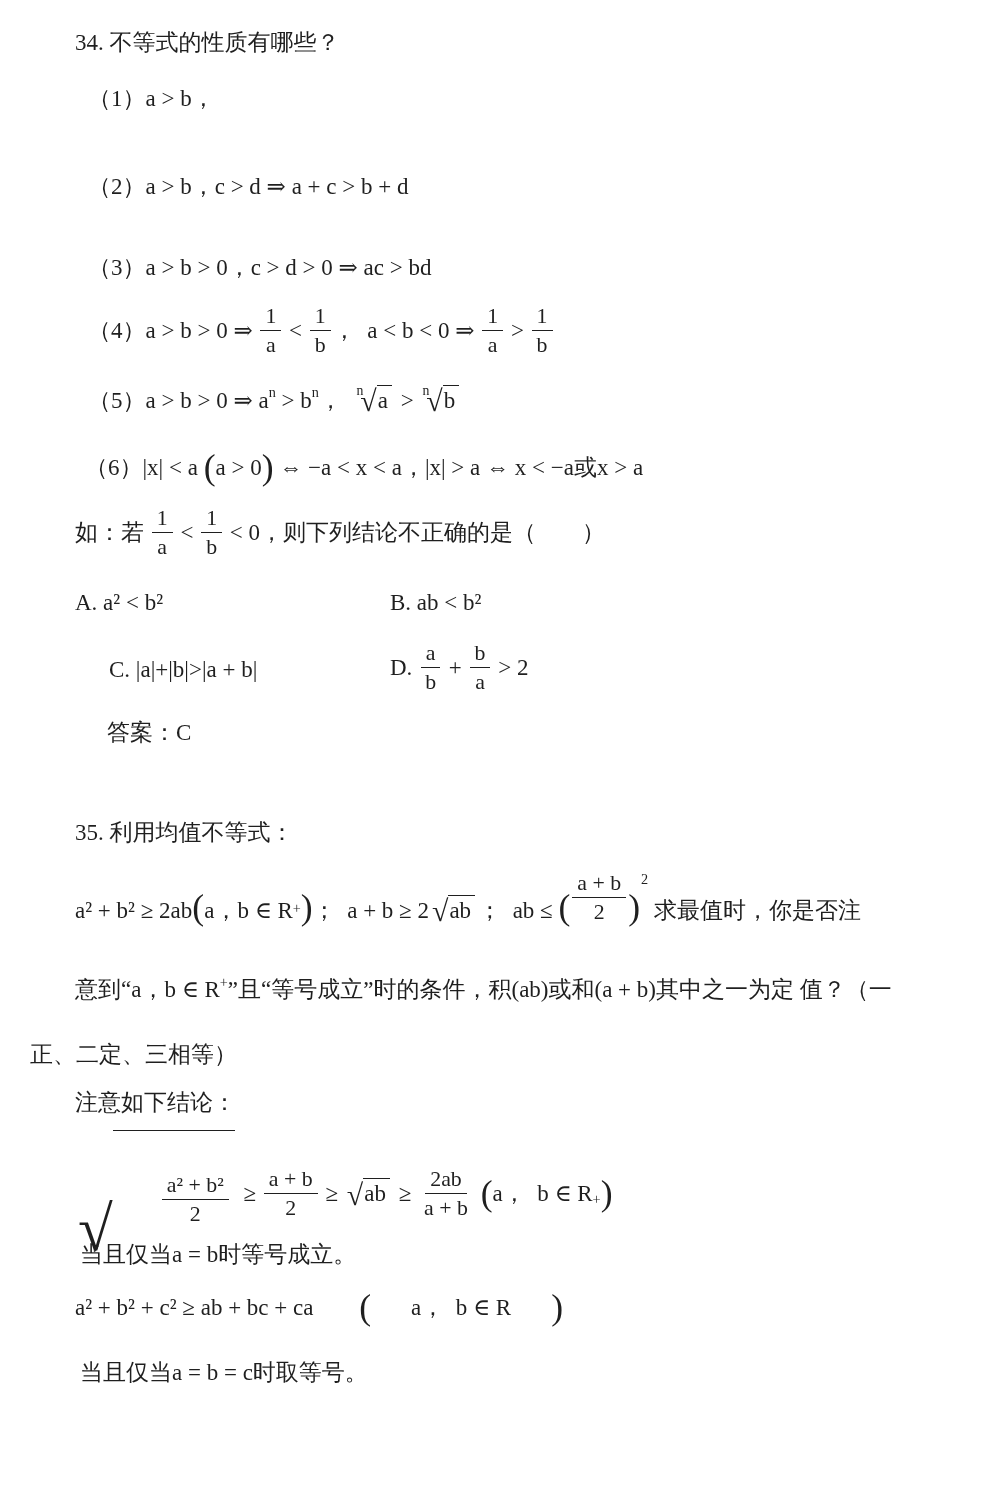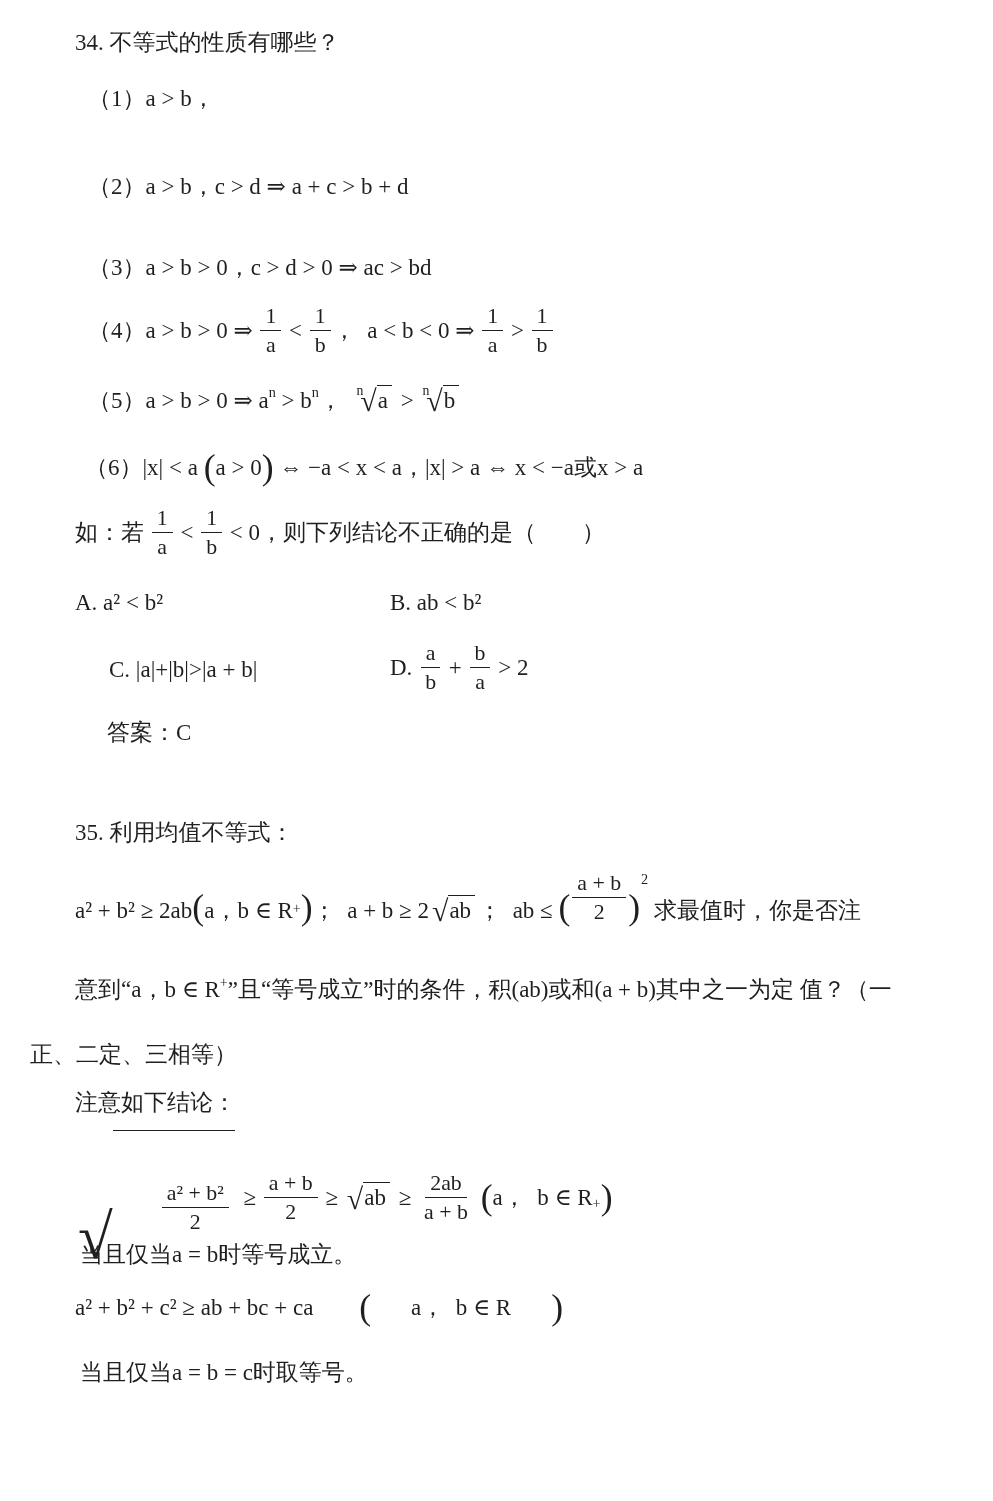--- a/index.html
+++ b/index.html
@@ -41,21 +41,21 @@
   }
   .sup { font-size: 0.62em; transform: translateY(-0.55em); }
   .sub { font-size: 0.62em; transform: translateY(0.45em); }
   .psup { font-size: 0.62em; align-self: flex-start; margin-left: 1px; }
   .bp { font-size: 1.55em; line-height: 1; font-weight: 400; }
   .sqrt { display: inline-flex; align-items: flex-end; margin: 0 3px; }
   .sqrt .idx { font-size: 0.6em; align-self: flex-start; margin-right: -3px; transform: translateY(-3px); }
   .sqrt .sign { font-size: 1.3em; line-height: 0.95; }
   .sqrt .rad { border-top: 1.6px solid #1f1f1f; padding: 0 4px 0 1px; }
   .sqrt.tall .sign { font-size: 2.75em; line-height: 0.88; }
-  .sqrt.tall .rad { padding-top: 17px; }
+  .sqrt.tall .rad { padding-top: 9px; }
 </style>
 </head>
 <body>
 
 <div class="page">
 
   <div class="line" style="left:75px; top:28px;">34. 不等式的性质有哪些？</div>
 
   <div class="line" style="left:88px; top:84px;">
     <span>（1）a &gt; b，  </span>

